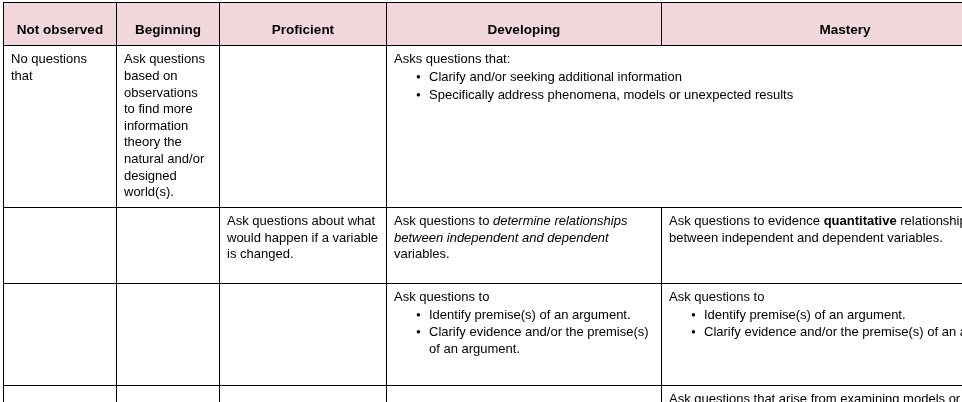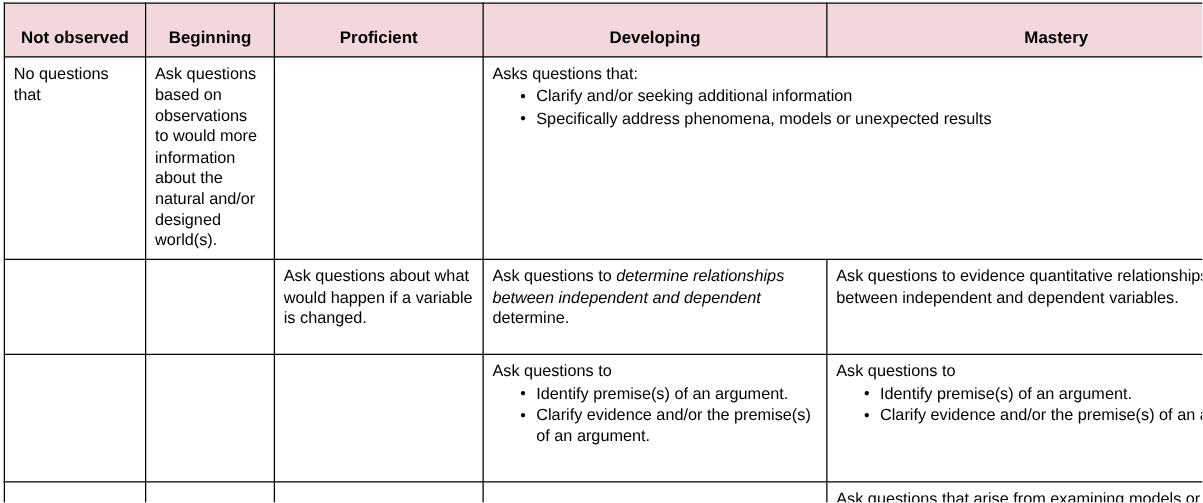--- a/index.html
+++ b/index.html
@@ -68,21 +68,21 @@
   ul.bullets li::before {
     content: "\25CF";
     position: absolute;
     left: 0;
     top: 0;
     font-size: 8px;
     line-height: 1.9;
     color: #000;
   }
   em.i { font-style: italic; text-align: center; }
-  strong.b { font-weight: normal; }
+  strong.b { font-weight: bold; }
   .row1 td { height: 70px; }
   .row2 td { height: 64px; }
   .row3 td { height: 90px; }
   .row4 td { height: 84px; }
 </style>
 </head>
 <body>
 
 <div class="sheet">
   <table class="rubric">
@@ -92,37 +92,37 @@
         <th class="col-beg">Beginning</th>
         <th class="col-dev">Proficient</th>
         <th class="col-pro">Developing</th>
         <th class="col-mas">Mastery</th>
       </tr>
     </thead>
     <tbody>
 
       <tr class="row1">
         <td class="cell">No questions that</td>
-        <td class="cell">Ask questions based on observations to would more information about the natural and/or designed world(s).</td>
+        <td class="cell">Ask questions based on observations to find more information theory the natural and/or designed world(s).</td>
         <td class="cell"></td>
         <td class="cell" colspan="2">
           <p>Asks questions that:</p>
           <ul class="bullets">
             <li>Clarify and/or seeking additional information</li>
             <li>Specifically address phenomena, models or unexpected results</li>
           </ul>
         </td>
       </tr>
 
       <tr class="row2">
         <td class="cell"></td>
         <td class="cell"></td>
         <td class="cell">Ask questions about what would happen if a variable is changed.</td>
         <td class="cell">
-          <p><span>Ask questions to </span><em class="i">determine relationships between independent and dependent</em><span> determine.</span></p>
+          <p><span>Ask questions to </span><em class="i">determine relationships between independent and dependent</em><span> variables.</span></p>
         </td>
         <td class="cell">
           <p><span>Ask questions to evidence </span><strong class="b">quantitative</strong><span> relationships, between independent and dependent variables.</span></p>
         </td>
       </tr>
 
       <tr class="row3">
         <td class="cell"></td>
         <td class="cell"></td>
         <td class="cell"></td>

